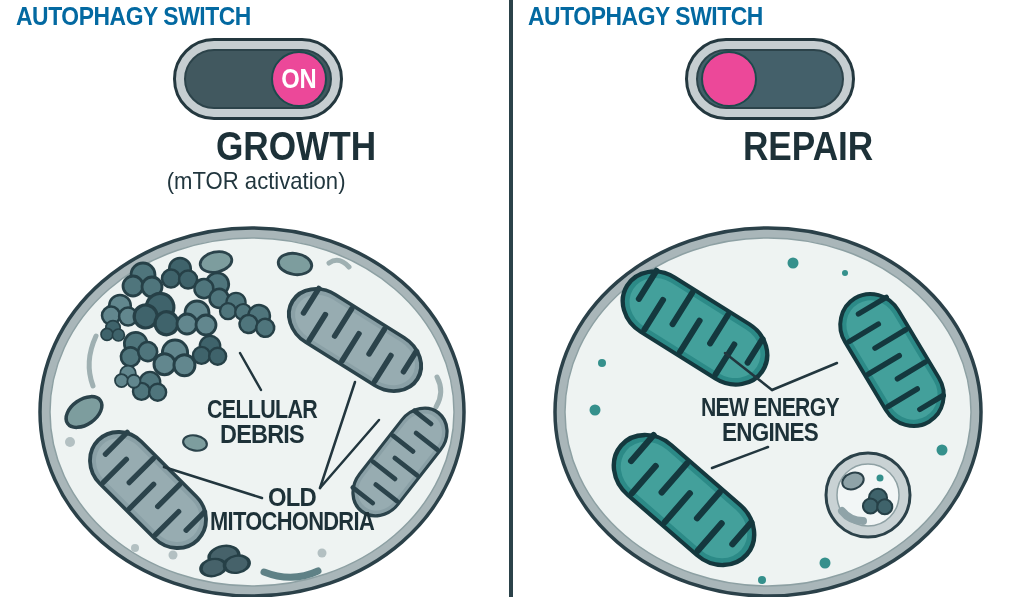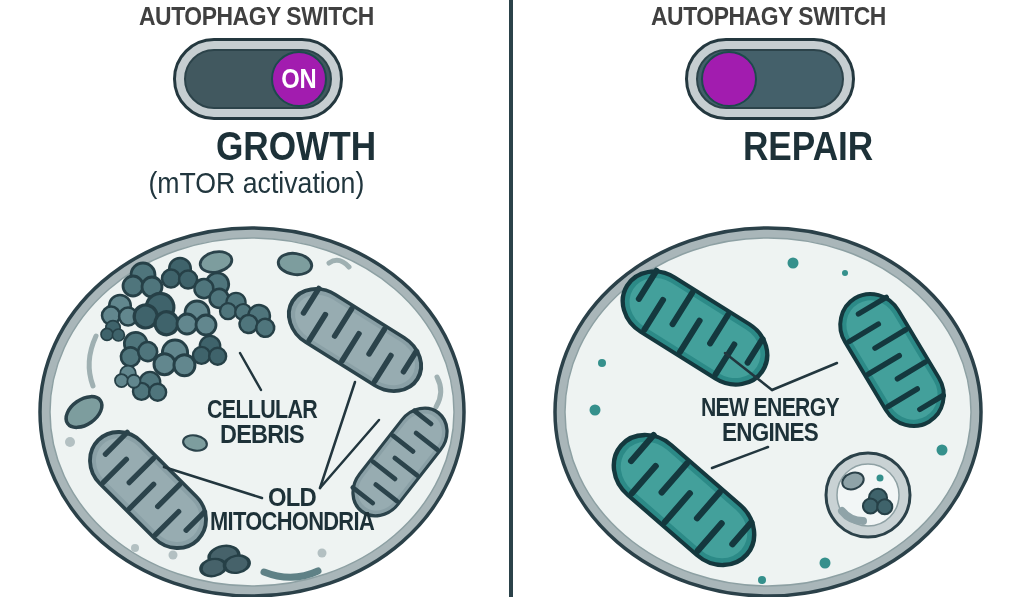--- a/index.html
+++ b/index.html
@@ -3,41 +3,41 @@
 <meta charset="utf-8">
 <style>
   html,body{margin:0;padding:0;background:#ffffff;}
   .stage{position:relative;width:1024px;height:597px;background:#ffffff;overflow:hidden;
          font-family:"Liberation Sans",sans-serif;}
   .panel{position:absolute;top:0;width:512px;height:597px;}
   #panel-left{left:0;}
   #panel-right{left:512px;}
   .divider{position:absolute;left:509px;top:0;width:4px;height:597px;background:#2b4249;}
 
-  .panel-title{position:absolute;top:1px;left:0;width:100%;text-align:center;
-               font-size:26px;font-weight:700;color:#404040;letter-spacing:-0.5px;white-space:nowrap;}
+  .panel-title{position:absolute;top:1px;left:0;width:100%;
+               font-size:26px;font-weight:700;color:#0369a1;letter-spacing:-0.5px;white-space:nowrap;}
   .cond{display:inline-block;transform:scaleX(0.88);transform-origin:center;}
   .cond2{display:inline-block;transform:scaleX(0.92);transform-origin:center;}
 
   .toggle{position:absolute;left:173px;top:38px;width:170px;height:82px;box-sizing:border-box;
           background:#c6ced1;border:3px solid #24383f;border-radius:44px;}
   .toggle-track{position:absolute;left:8px;top:8px;right:8px;bottom:8px;box-sizing:border-box;
           background:#44606a;border:2px solid #2c434a;border-radius:32px;}
   #panel-left .toggle-track{background:#41585f;}
   .toggle-knob{position:absolute;top:0px;width:56px;height:56px;border-radius:50%;
-          background:#a21caf;border:2px solid #1d4a4c;box-sizing:border-box;
+          background:#ec4899;border:2px solid #1d4a4c;box-sizing:border-box;
           display:flex;align-items:center;justify-content:center;}
   .knob-on{right:3px;}
   .knob-off{left:3px;}
   .knob-label{color:#ffffff;font-size:27px;font-weight:700;letter-spacing:-0.5px;}
 
   .heading{position:absolute;top:124px;left:0;width:100%;text-align:center;
            font-size:40px;font-weight:700;color:#1d3138;white-space:nowrap;padding-left:40px;}
   .subheading{position:absolute;top:167px;left:0;width:100%;text-align:center;
-           font-size:29px;font-weight:400;color:#21363e;white-space:nowrap;}
+           font-size:24px;font-weight:400;color:#21363e;white-space:nowrap;}
 
   .cell{position:absolute;left:0;top:220px;}
 
   .mem-outer{fill:#a9b6b9;stroke:#2b4149;stroke-width:3.5;}
   .mem-inner{fill:#eef3f2;stroke:#8da0a3;stroke-width:1.5;}
 
   .mito-body{fill:var(--mb);stroke:var(--ml);stroke-width:4.5;}
   .mito-inner{fill:var(--mi);}
   .mito-cristae{fill:none;stroke:var(--ml);stroke-width:6;stroke-linecap:round;}
   .mito-old{--mb:#8aa0a6;--mi:#97acb1;--ml:#2b434b;}

